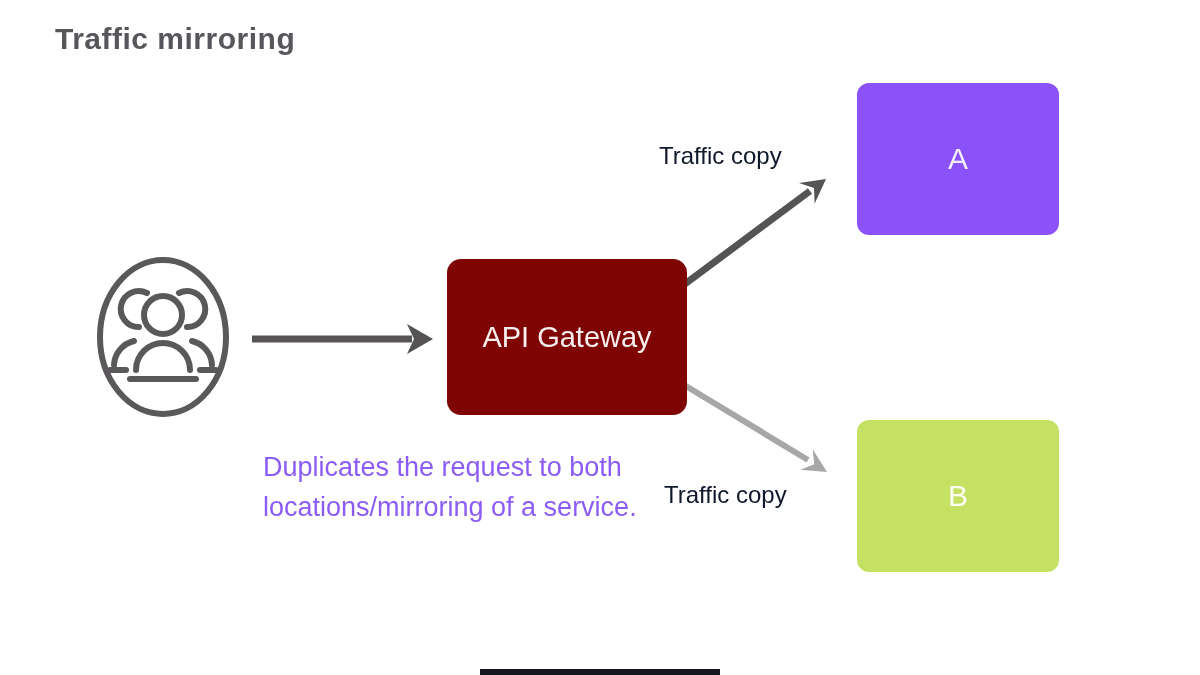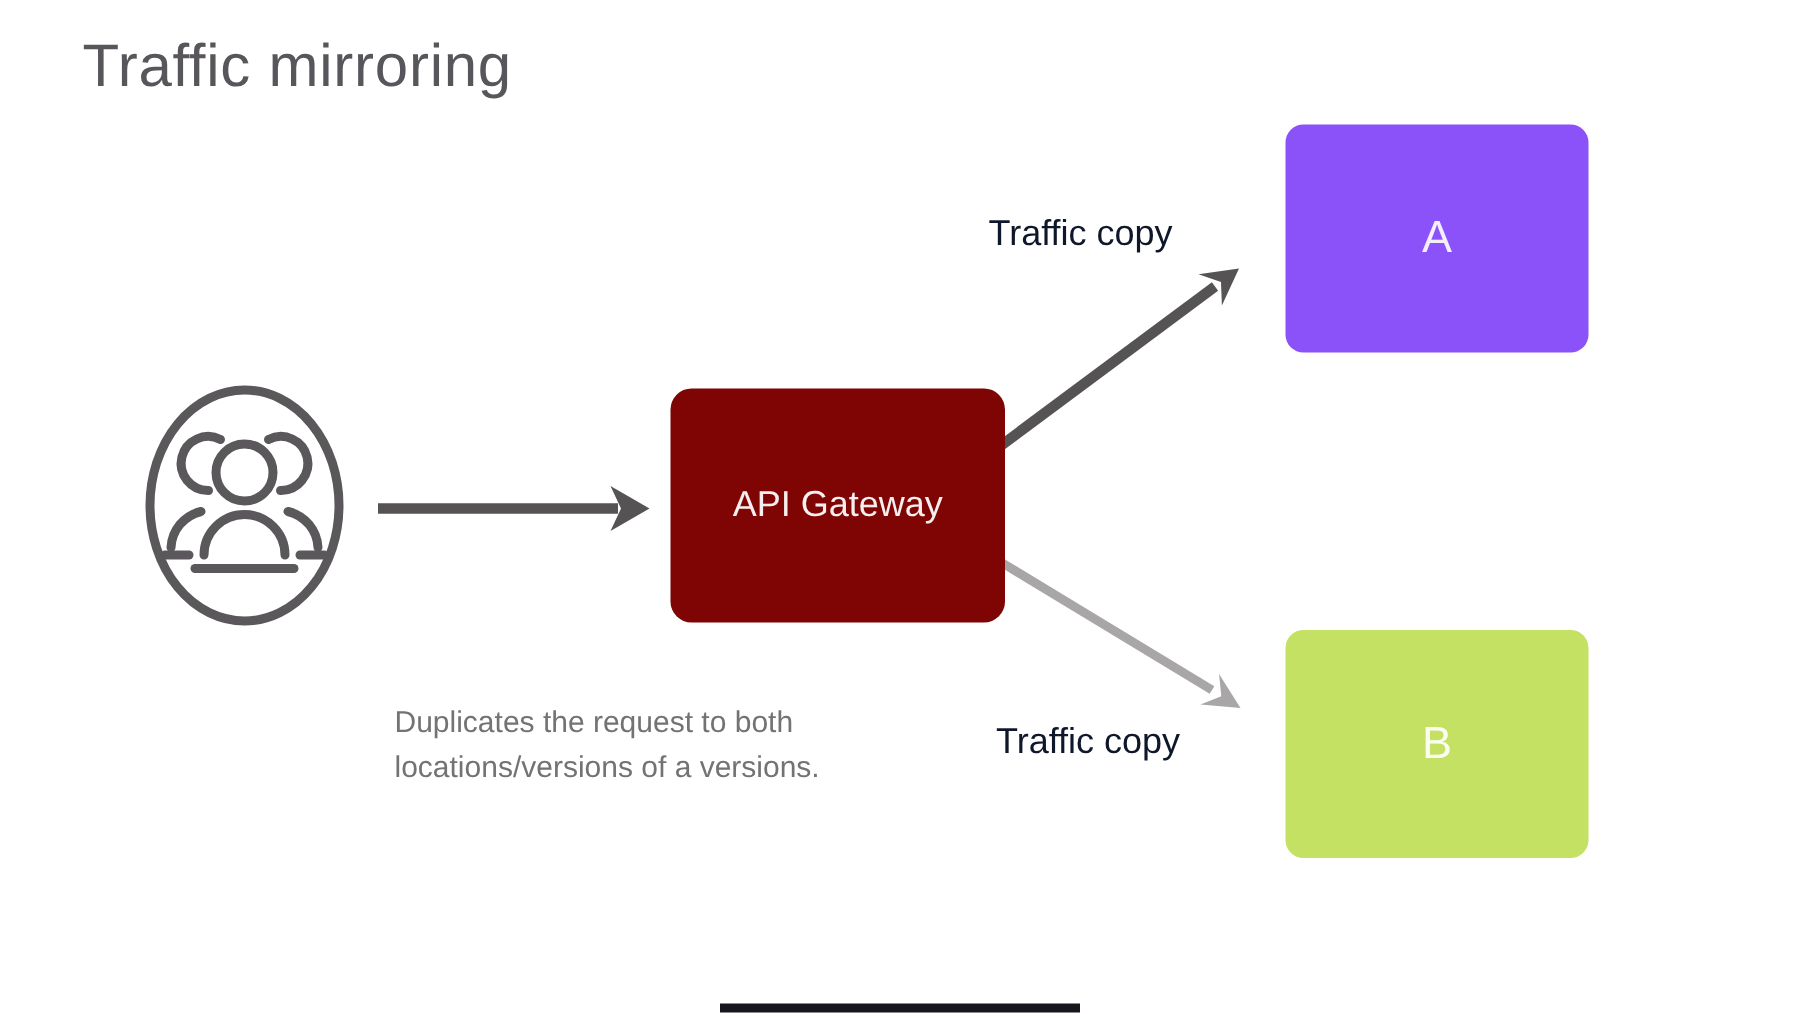--- a/index.html
+++ b/index.html
@@ -13,37 +13,37 @@
   .canvas {
     position: absolute;
     inset: 0;
     width: 1200px;
     height: 675px;
   }
   .page-title {
     position: absolute;
     left: 55px;
     top: 22px;
-    font-size: 40px;
-    font-weight: 400;
+    font-size: 30px;
+    font-weight: 700;
     color: #58565b;
     letter-spacing: 0.5px;
   }
   .node {
     position: absolute;
     border-radius: 14px;
     display: flex;
     align-items: center;
     justify-content: center;
     color: #f7efef;
   }
   .node-gateway {
     left: 447px; top: 259px;
-    width: 223px; height: 156px;
-    font-size: 24px;
+    width: 240px; height: 156px;
+    font-size: 29px;
   }
   .node-a {
     left: 857px; top: 83px;
     width: 202px; height: 152px;
     border-radius: 12px;
     font-size: 30px;
     color: #f4eefc;
   }
   .node-b {
     left: 857px; top: 420px;
@@ -56,24 +56,24 @@
     position: absolute;
     font-size: 24px;
     color: #0f172a;
     white-space: nowrap;
   }
   .arrow-label-top { left: 659px; top: 142px; }
   .arrow-label-bottom { left: 664px; top: 481px; }
   .caption {
     position: absolute;
     left: 263px;
-    top: 468px;
-    font-size: 20px;
+    top: 448px;
+    font-size: 27px;
     line-height: 1.48;
-    color: #737373;
+    color: #8b5cf6;
   }
   .user-icon-wrap {
     position: absolute;
     left: 93px;
     top: 253px;
     width: 140px;
     height: 168px;
   }
   svg.overlay {
     position: absolute;
@@ -146,18 +146,18 @@
   <div class="node node-b" style="background-color: rgb(196, 225, 100);">
     <span>B</span>
   </div>
 
   <div class="arrow-label arrow-label-top">Traffic copy</div>
 
   <div class="arrow-label arrow-label-bottom">Traffic copy</div>
 
   <div class="caption">
     <div>Duplicates the request to both</div>
-    <div>locations/versions of a versions.</div>
+    <div>locations/mirroring of a service.</div>
   </div>
 
   <div class="bottom-bar" style="background-color: rgb(22, 22, 29);"></div>
 
 </div>
 
 </body></html>

